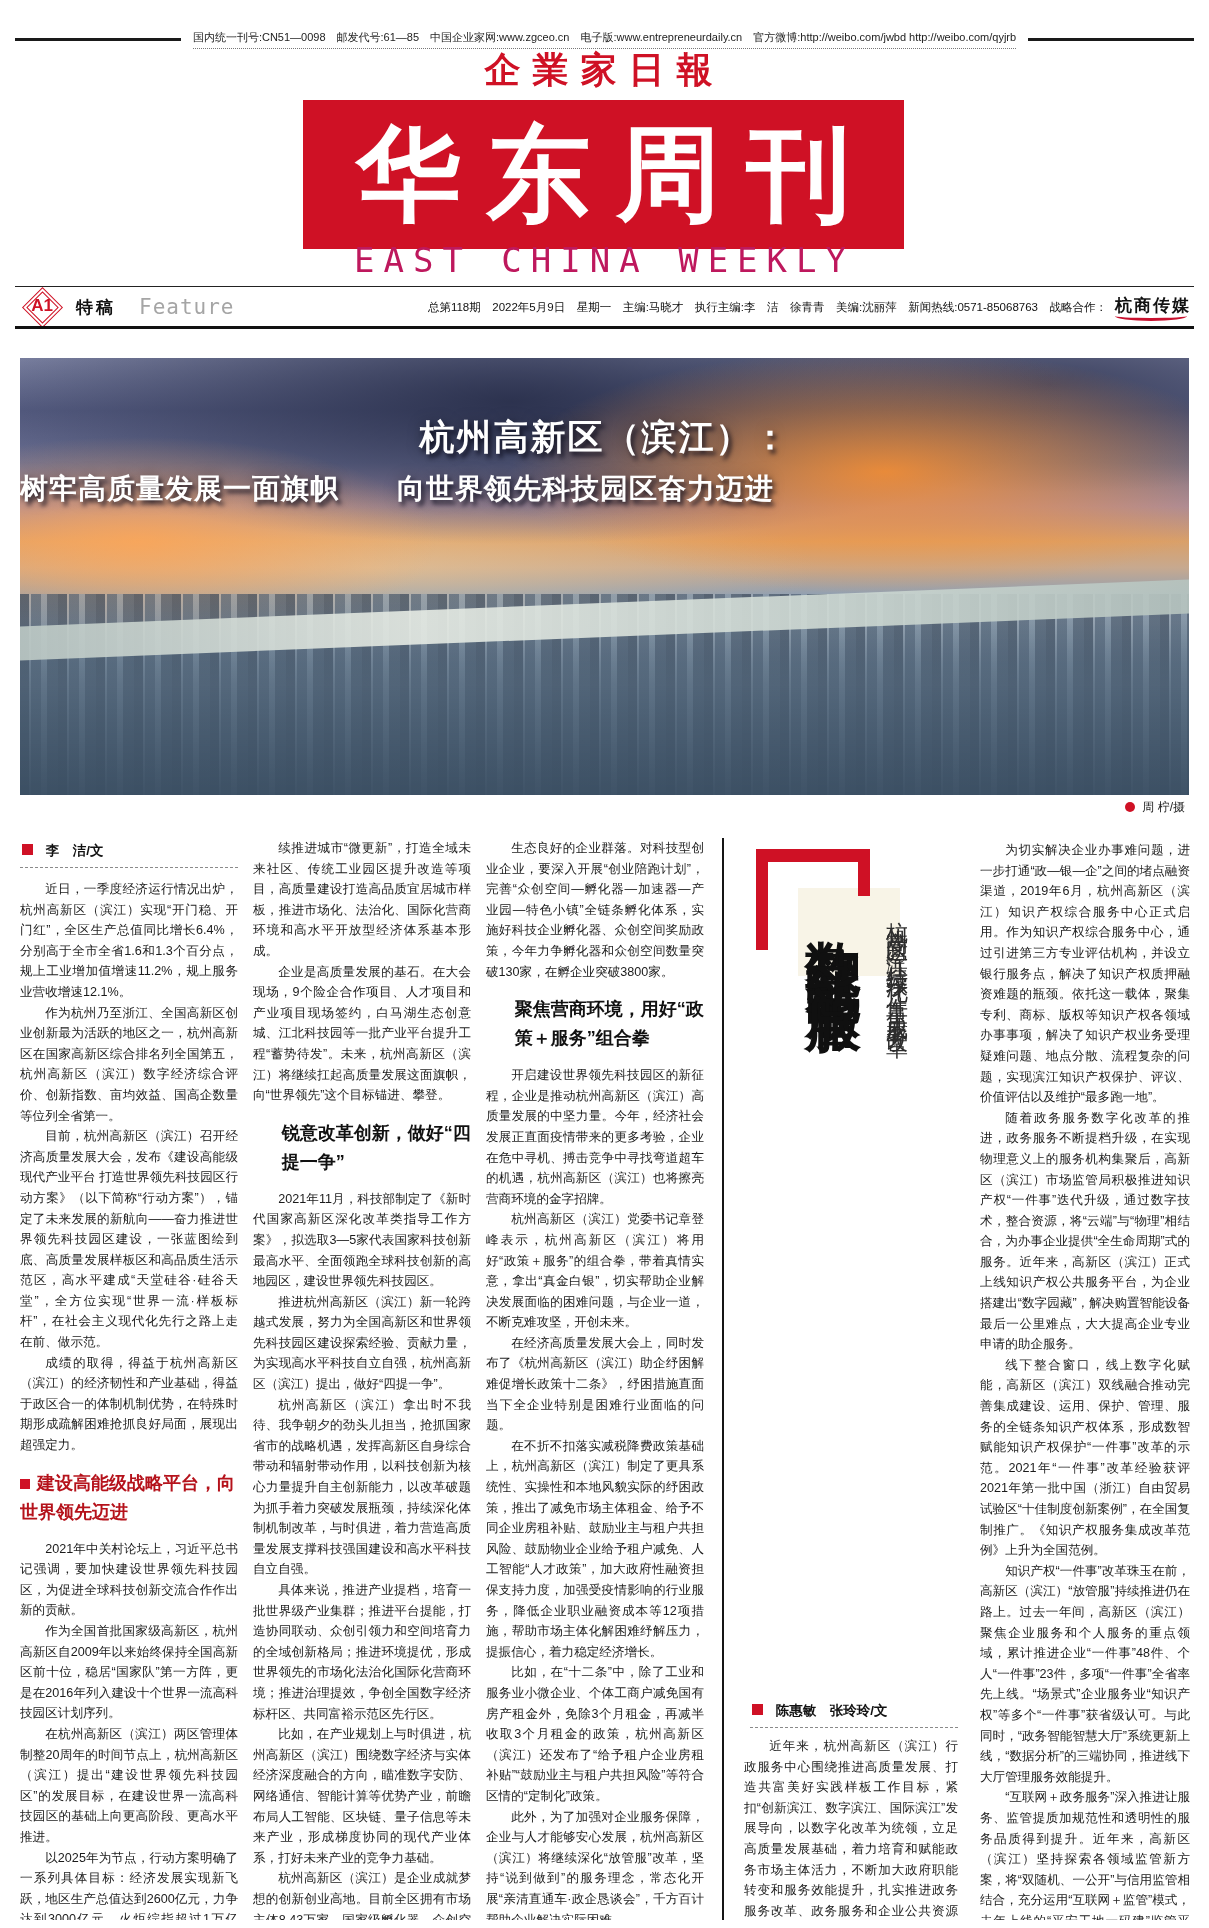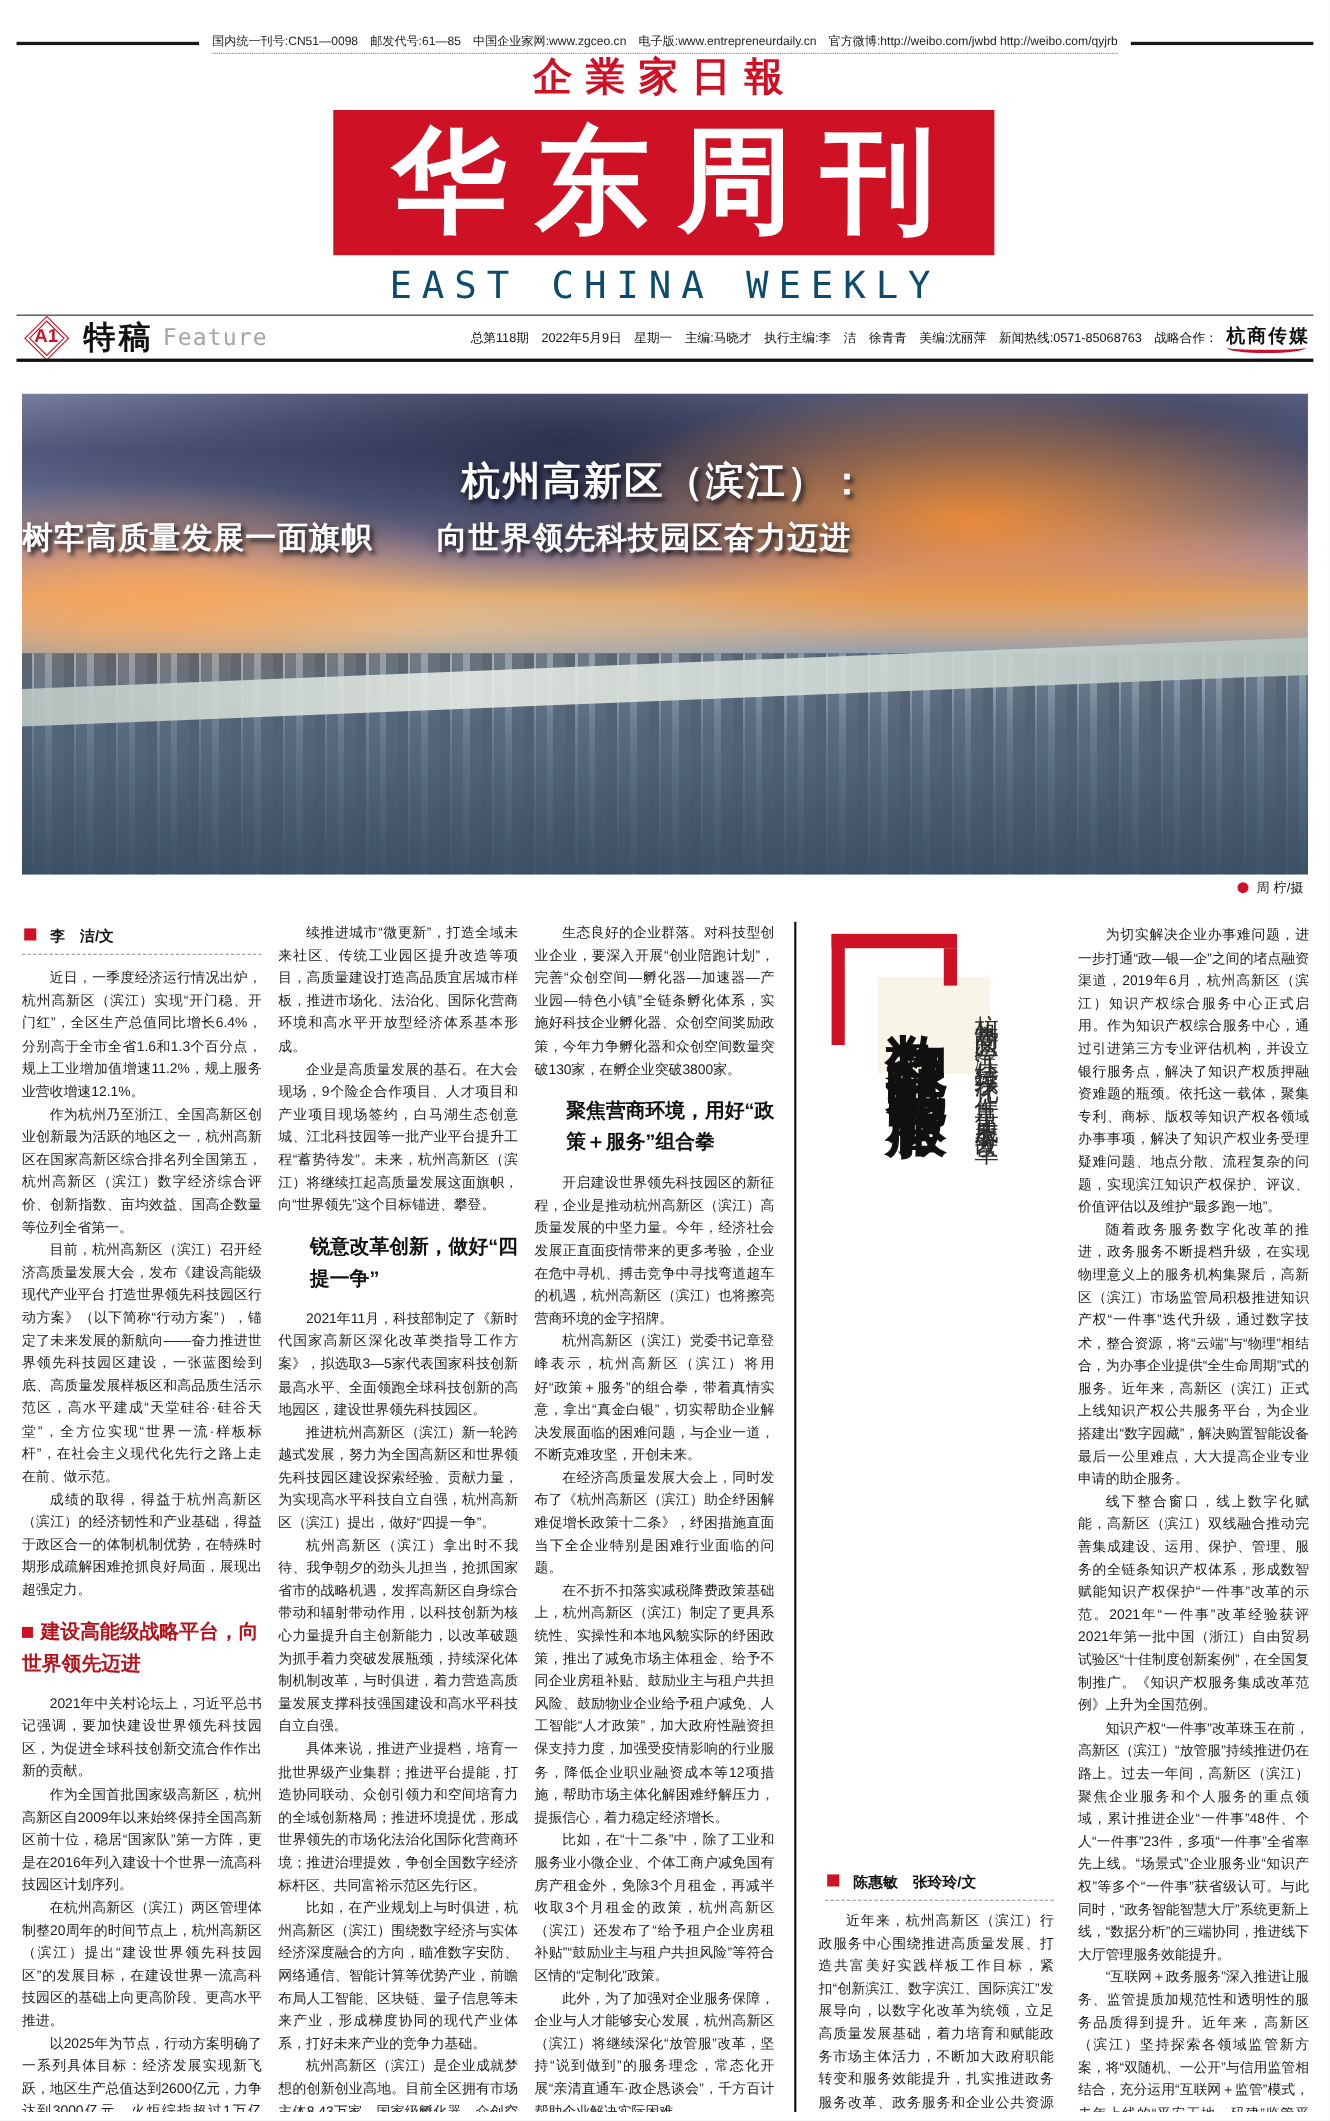--- a/index.html
+++ b/index.html
@@ -5,35 +5,35 @@
   html,body{margin:0;padding:0;background:#e8e8e8;}
   .page{position:relative;width:1209px;height:1928px;background:#ffffff;margin:0 auto;overflow:hidden;
         font-family:"Liberation Sans",sans-serif;color:#111;}
   
   .topbar{position:absolute;left:15px;right:15px;top:28px;height:22px;display:flex;align-items:center;gap:12px;}
   .topbar .rule{flex:1;height:3px;background:#1a1a1a;}
   .topbar-text{font-size:11px;color:#222;white-space:nowrap;border-bottom:1px dotted #777;padding-bottom:3px;}
   
   .brand{position:absolute;left:0;right:0;top:46px;text-align:center;color:#cf1125;
          font-family:"Liberation Serif",serif;font-weight:900;font-size:36px;letter-spacing:12px;}
-  .weekly-box{position:absolute;left:303px;top:100px;width:601px;height:132px;background:#cf1125;
+  .weekly-box{position:absolute;left:303px;top:100px;width:601px;height:149px;background:#cf1125;
               display:flex;align-items:center;justify-content:center;}
   .weekly-box span{color:#fff;font-family:"Liberation Serif",serif;font-weight:900;font-size:104px;
                    letter-spacing:26px;margin-right:-26px;line-height:1;}
-  .english{position:absolute;left:0;right:0;top:240px;text-align:center;color:#0c4a6e;
+  .english{position:absolute;left:0;right:0;top:240px;text-align:center;color:#be185d;
            font-family:"DejaVu Sans Mono",monospace;font-size:34px;letter-spacing:9px;}
   
   .rule-thin{position:absolute;left:15px;right:15px;top:286px;border-top:1px solid #222;}
   .rule-thick{position:absolute;left:15px;right:15px;top:326px;height:3px;background:#111;}
   .strip{position:absolute;left:22px;right:18px;top:288px;height:38px;display:flex;align-items:center;}
   .diamond{position:relative;width:40px;height:40px;margin-right:14px;flex:0 0 auto;}
   .diamond-outer{position:absolute;left:6px;top:6px;width:27px;height:27px;border:1px solid #cf1125;transform:rotate(45deg);background:#fff;}
   .diamond-inner{position:absolute;left:9px;top:9px;width:21px;height:21px;border:1px solid #cf1125;transform:rotate(45deg);background:#fff;}
   .diamond-label{position:absolute;left:0;top:9px;width:40px;text-align:center;color:#cf1125;font-weight:900;font-size:17px;}
-  .section-cn{font-size:29px;font-weight:900;letter-spacing:3px;margin-right:8px;}
+  .section-cn{font-size:17px;font-weight:900;letter-spacing:3px;margin-right:23px;}
   .section-en{font-size:21px;color:#a5a5a5;font-family:"DejaVu Sans Mono",monospace;letter-spacing:1px;}
   .edition{margin-left:auto;font-size:11.5px;color:#111;white-space:nowrap;}
   .partner{position:relative;margin-left:8px;font-weight:900;font-size:17px;font-family:"Liberation Serif",serif;
            color:#111;letter-spacing:2px;padding-bottom:4px;}
   .partner .swoosh{position:absolute;left:0;right:4px;bottom:0;height:7px;border-bottom:3px solid #c8102e;border-radius:50%;}
   
   .photo{position:absolute;left:20px;top:358px;width:1169px;height:437px;overflow:hidden;
     background:
       radial-gradient(ellipse 520px 170px at 74% 26%, rgba(255,145,45,.85), rgba(255,145,45,0) 72%),
       radial-gradient(ellipse 430px 150px at 10% 42%, rgba(255,165,85,.75), rgba(255,165,85,0) 70%),

